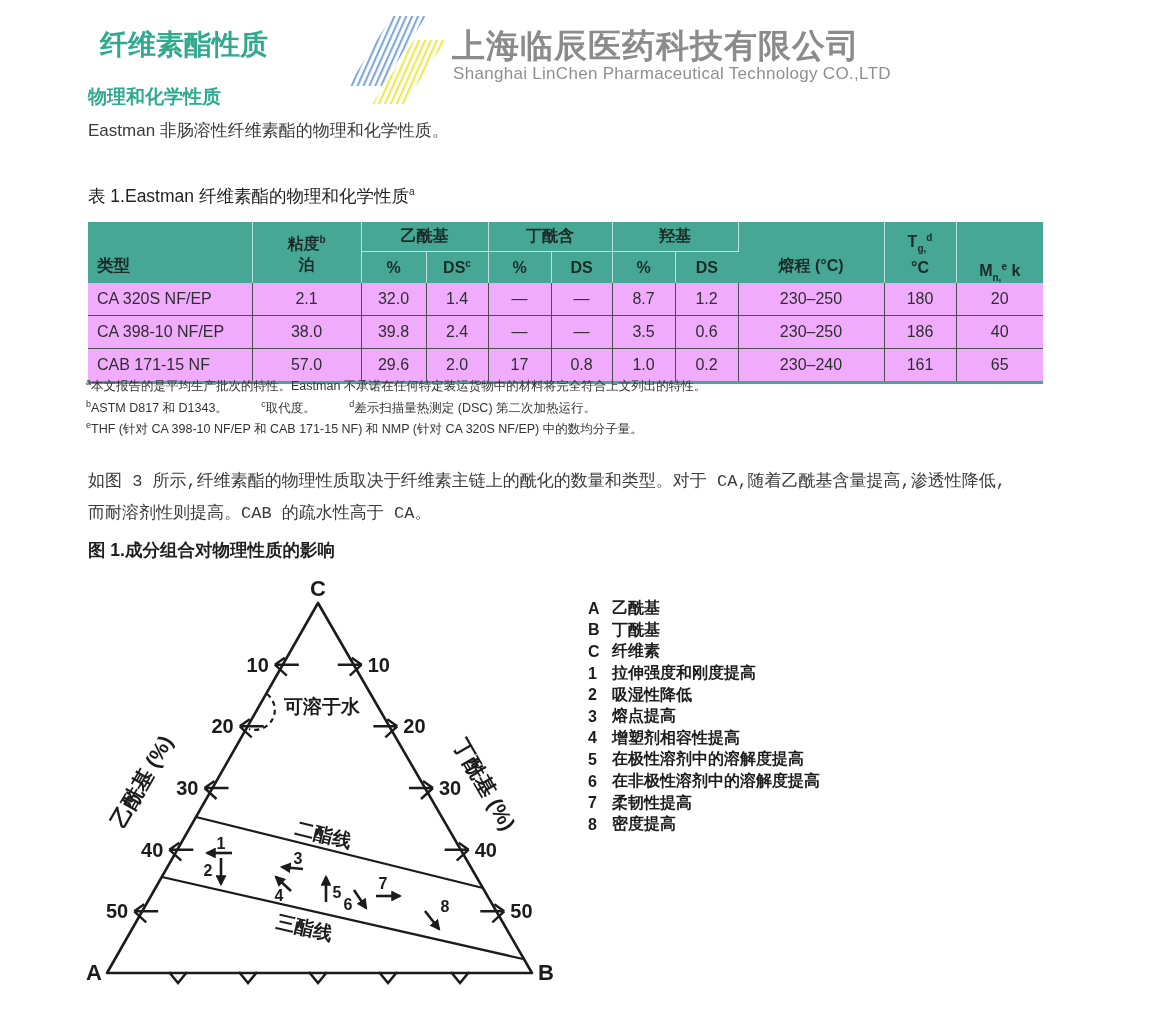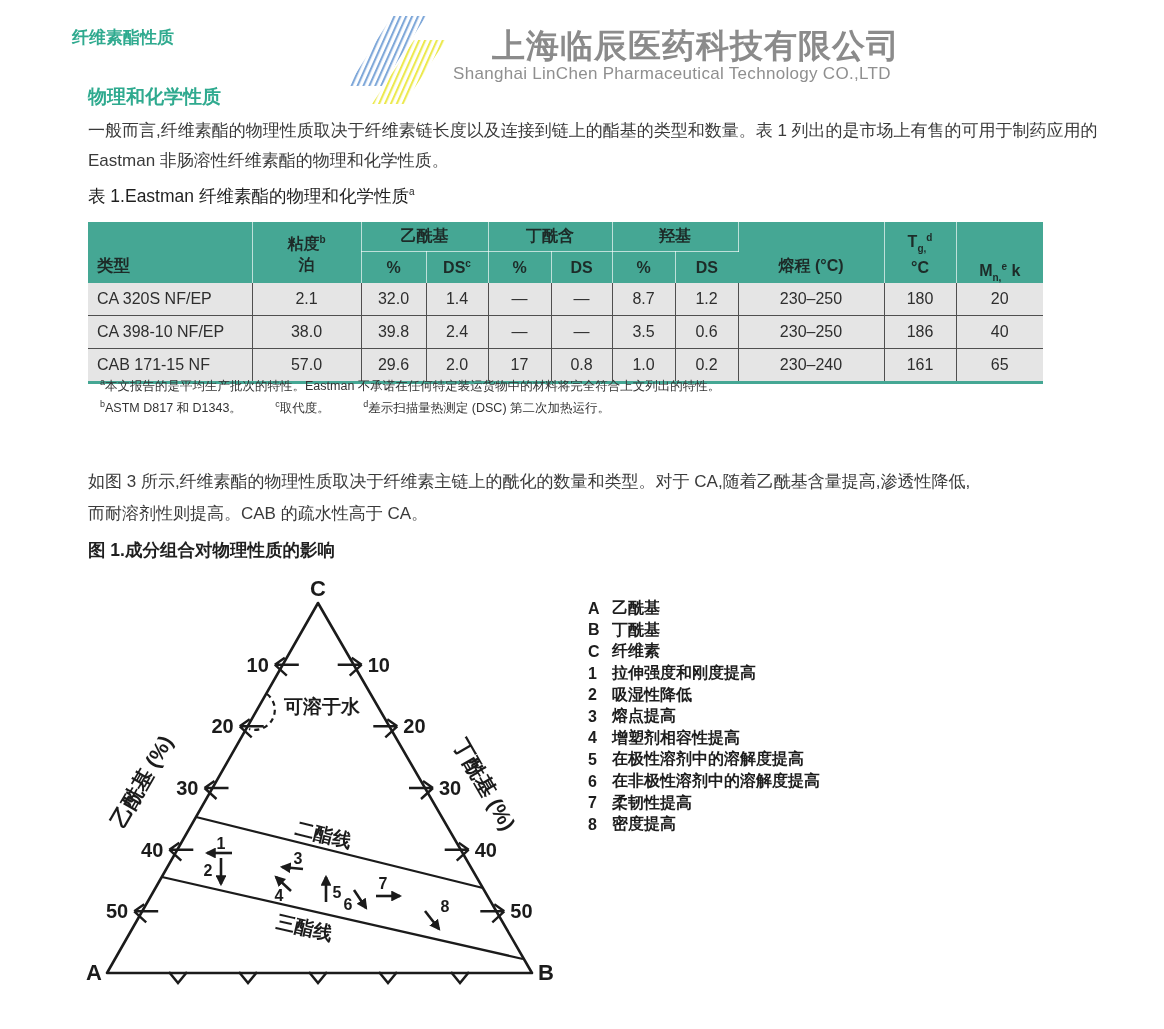--- a/index.html
+++ b/index.html
@@ -4,31 +4,31 @@
 <style>
   html,body{margin:0;padding:0;}
   body{
     width:1164px;height:1029px;position:relative;background:#ffffff;
     font-family:"Liberation Sans","DejaVu Sans",sans-serif;color:#383838;
     overflow:hidden;
   }
   .abs{position:absolute;}
 
   
-  .title1{left:72px;top:26px;font-size:17px;font-weight:bold;color:#2faa8f;}
+  .title1{left:100px;top:26px;font-size:28px;font-weight:bold;color:#2faa8f;}
   .title2{left:88px;top:84px;font-size:19px;font-weight:bold;color:#2faa8f;}
 
   
   .logo-svg{left:342px;top:12px;}
-  .company-cn{left:452px;top:24px;font-size:33px;font-weight:bold;color:#8b8b8b;letter-spacing:1px;margin-left:40px;}
+  .company-cn{left:452px;top:24px;font-size:33px;font-weight:bold;color:#8b8b8b;letter-spacing:1px;}
   .company-en{left:453px;top:64px;font-size:17px;color:#8f8f8f;letter-spacing:.3px;}
 
   
   .intro{left:88px;top:116px;font-size:17px;line-height:29.5px;color:#3a3a3a;width:1076px;}
-  .para2{left:88px;top:466px;font-size:17px;line-height:31.5px;color:#3a3a3a;width:1076px;}
+  .para2{left:88px;top:466px;font-size:17px;line-height:31.5px;color:#3a3a3a;width:1076px;font-family:Liberation Mono, monospace;}
   .pline{display:block;}
 
   .tbl-title{left:88px;top:184px;font-size:17.5px;font-weight:normal;color:#1f1f1f;}
   .fig-title{left:88px;top:538px;font-size:17.5px;font-weight:bold;color:#1f1f1f;}
   sup{font-size:10px;}
   sub{font-size:10px;}
 
   
   .ptable{left:88px;top:222px;width:955px;border-collapse:collapse;table-layout:fixed;
           border-bottom:3px solid #45a794;}
@@ -37,27 +37,27 @@
   .ptable th:last-child{border-right:none;}
   .ptable .h-group{text-align:center;vertical-align:middle;height:29px;
                    border-bottom:1.5px solid rgba(255,255,255,.65);}
   .ptable .h-sub{text-align:center;vertical-align:middle;height:31px;}
   .ptable .h-type{text-align:left;vertical-align:bottom;padding:0 0 6px 9px;font-size:16.5px;}
   .ptable .h-visc{text-align:center;vertical-align:middle;line-height:20px;}
   .ptable .h-melt{text-align:center;vertical-align:bottom;padding-bottom:6px;}
   .ptable .h-tg{text-align:center;vertical-align:middle;line-height:19px;}
   .ptable .h-mn{text-align:center;vertical-align:bottom;padding-bottom:0;}
   .ptable td{font-size:16px;color:#2e2e2e;text-align:center;height:28px;
-             border-right:1.4px solid #4f4f4f;padding:2px 3px;background:#e5e5e5;}
+             border-right:1.4px solid #4f4f4f;padding:2px 3px;background:#f0abfc;}
   .ptable td:last-child{border-right:none;}
   .ptable tbody tr + tr td{border-top:1.5px solid #4f4f4f;}
   .ptable td.c-type{text-align:left;padding-left:9px;}
 
   
-  .footnotes{left:100px;top:374px;font-size:12.5px;line-height:17.5px;color:#333;}
+  .footnotes{left:86px;top:374px;font-size:12.5px;line-height:17.5px;color:#333;}
   .footnotes sup{font-size:9px;}
   .fn-seg{margin-right:30px;}
   .fn-seg:last-child{margin-right:0;margin-top:8px;}
 
   
   .legend{left:588px;top:598px;}
   .lg-row{display:flex;height:21.6px;align-items:center;font-size:16px;font-weight:bold;color:#1d1d1d;}
   .lg-key{width:24px;flex:none;}
   .lg-label{flex:none;}
 
@@ -81,21 +81,20 @@
         <rect x="0" y="0" width="2.1" height="10" fill="#ece94f"></rect>
       </pattern>
     </defs>
     <polygon points="6,74 50,4 84,4 40,74" fill="url(#hb)"></polygon>
     <polygon points="30,92 72,28 104,28 62,92" fill="url(#hy)"></polygon>
   </svg>
   <div class="abs company-cn">上海临辰医药科技有限公司</div>
   <div class="abs company-en">Shanghai LinChen Pharmaceutical Technology CO.,LTD</div>
 
   <p class="abs intro" style="margin:0">
-    <span class="pline">一般而言,纤维素酯的物理性质取决于纤维素链长度以及连接到链上的酯基的类型和数量。表 1 列出的是市场上有售的可用于制药应用的</span>
     <span class="pline">Eastman 非肠溶性纤维素酯的物理和化学性质。</span>
   </p>
 
   <div class="abs tbl-title">
     <span>表 1.Eastman 纤维素酯的物理和化学性质</span><sup>a</sup>
   </div>
 
   <table class="abs ptable">
     <colgroup>
       <col style="width:164px">
@@ -181,20 +180,21 @@
     </tbody>
   </table>
 
   <div class="abs footnotes">
     <div><sup>a</sup><span>本文报告的是平均生产批次的特性。Eastman 不承诺在任何特定装运货物中的材料将完全符合上文列出的特性。</span></div>
     <div>
       <span class="fn-seg"><sup>b</sup><span>ASTM D817 和 D1343。</span></span>
       <span class="fn-seg"><sup>c</sup><span>取代度。</span></span>
       <span class="fn-seg"><sup>d</sup><span>差示扫描量热测定 (DSC) 第二次加热运行。</span></span>
     </div>
+    <div><sup>e</sup><span>THF (针对 CA 398-10 NF/EP 和 CAB 171-15 NF) 和 NMP (针对 CA 320S NF/EP) 中的数均分子量。</span></div>
   </div>
 
   <p class="abs para2" style="margin:0">
     <span class="pline">如图 3 所示,纤维素酯的物理性质取决于纤维素主链上的酰化的数量和类型。对于 CA,随着乙酰基含量提高,渗透性降低,</span>
     <span class="pline">而耐溶剂性则提高。CAB 的疏水性高于 CA。</span>
   </p>
 
   <div class="abs fig-title">图 1.成分组合对物理性质的影响</div>
 
   <svg class="abs diagram" width="510" height="459" viewBox="70 570 510 459">

